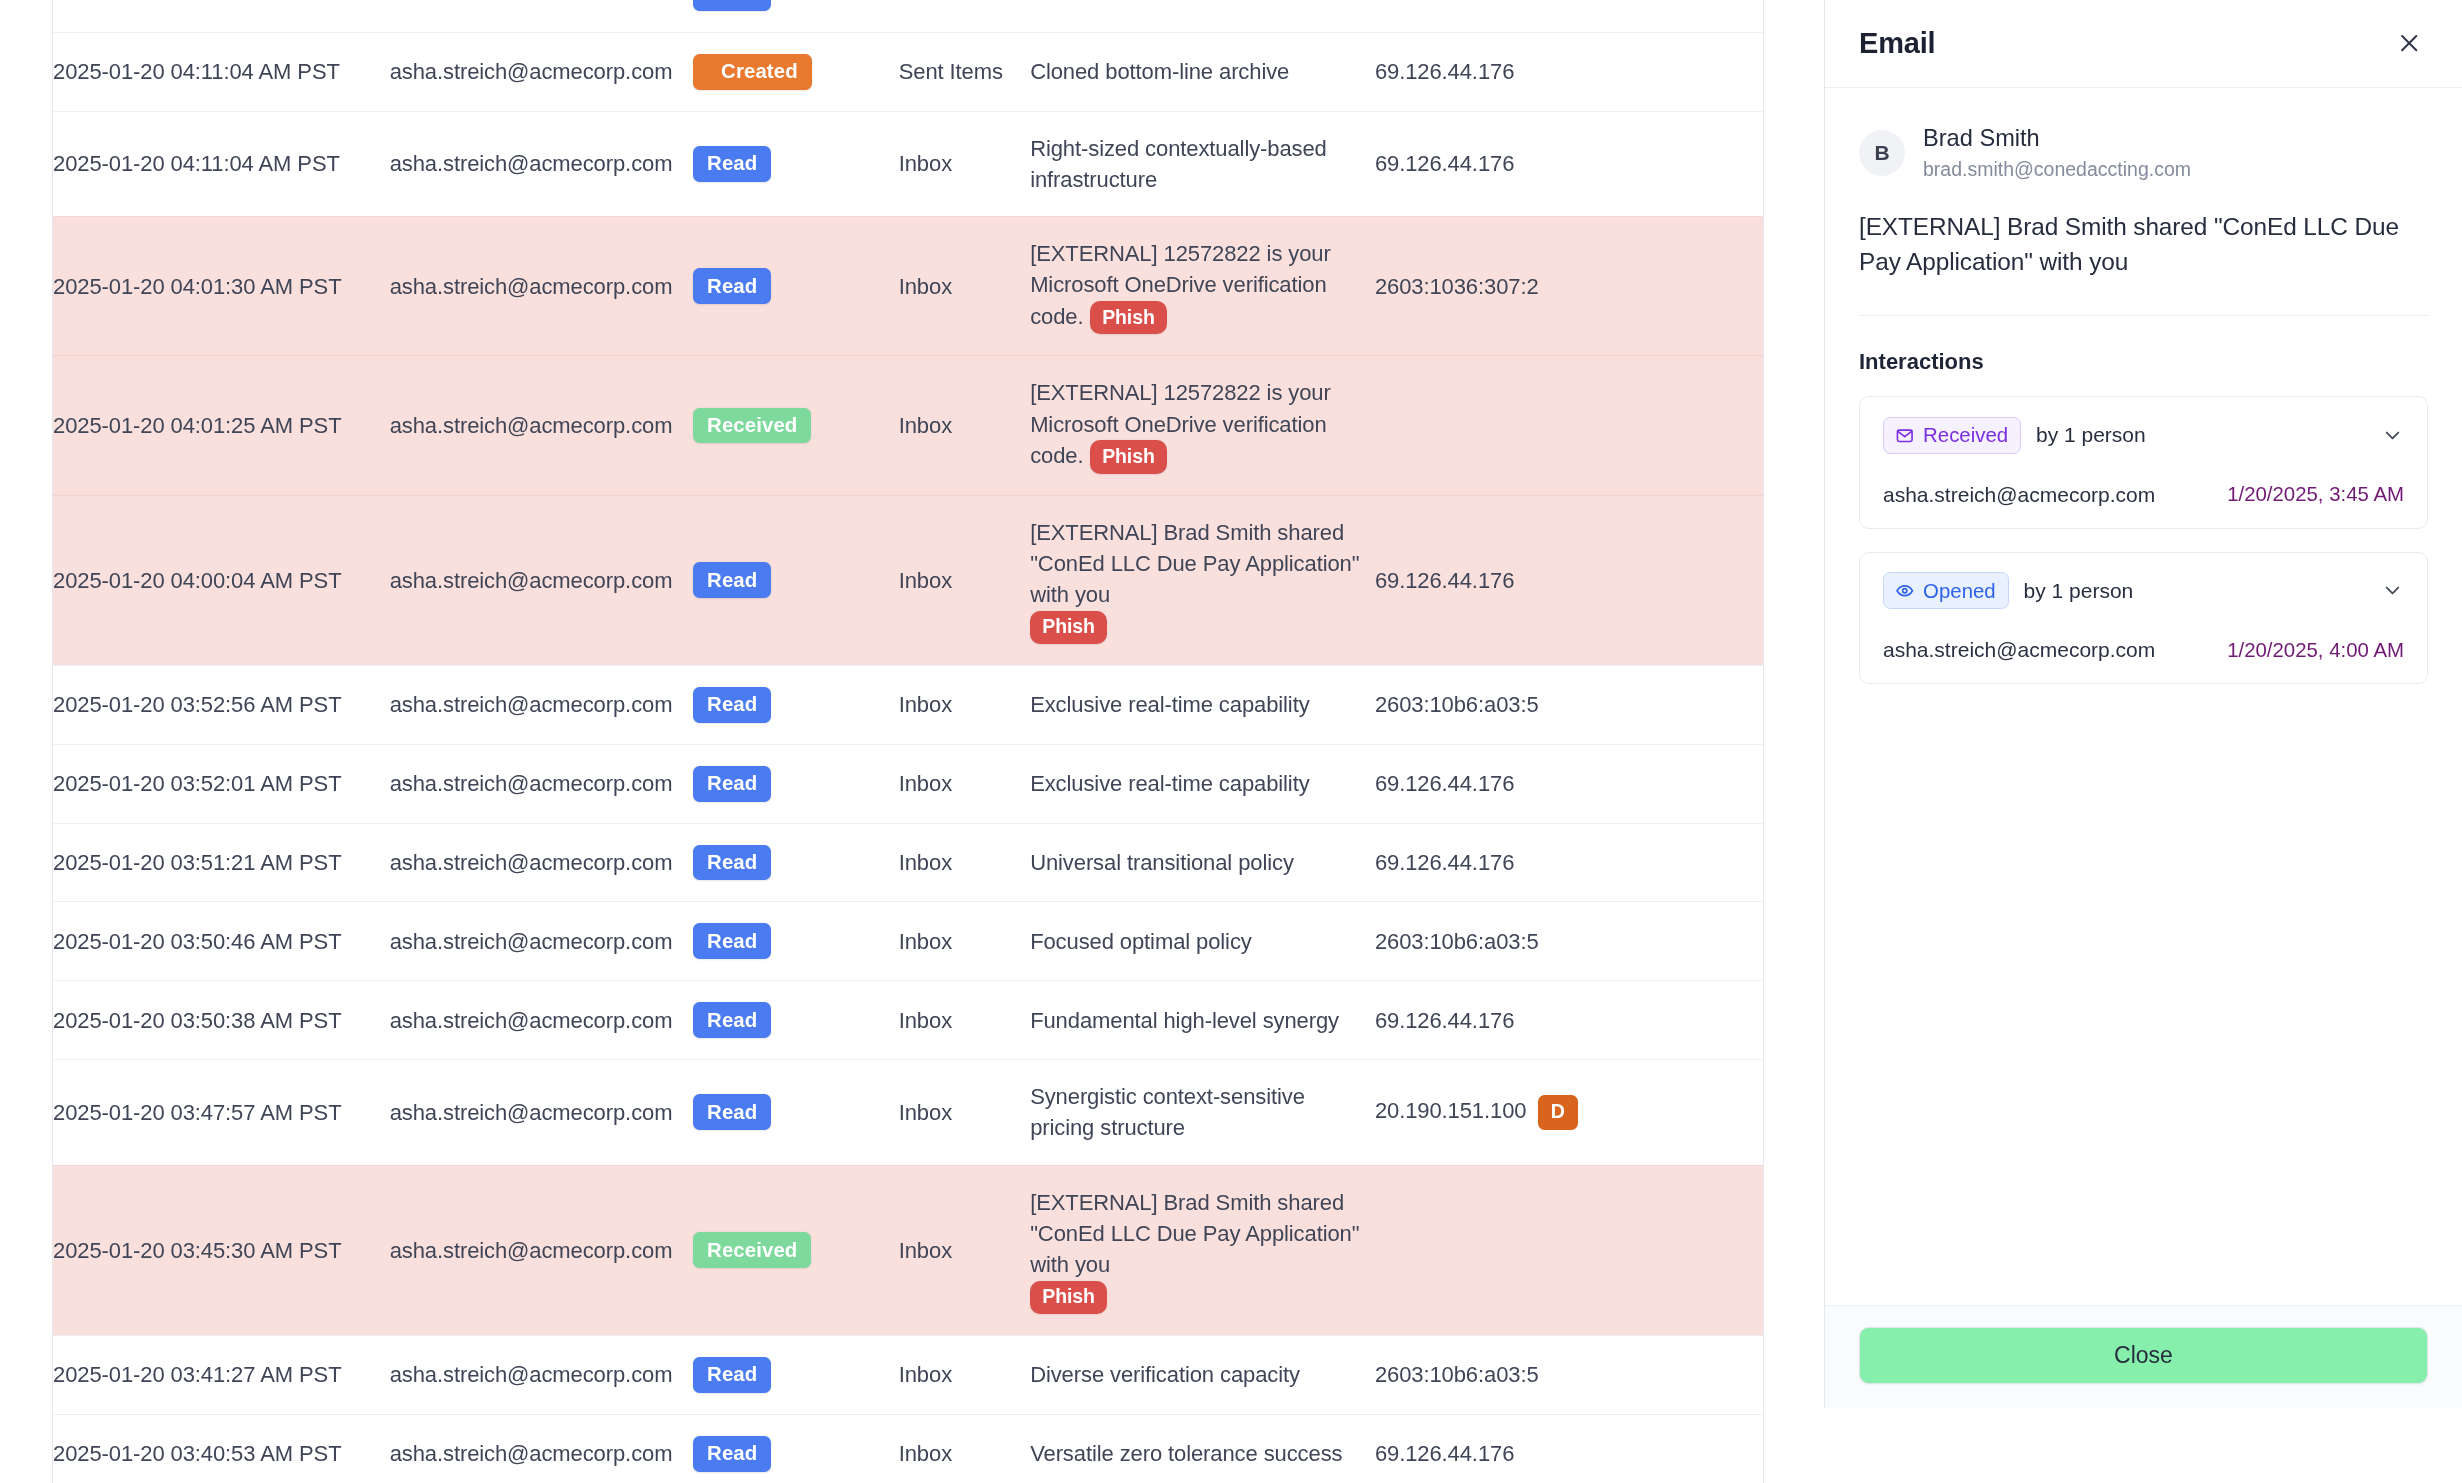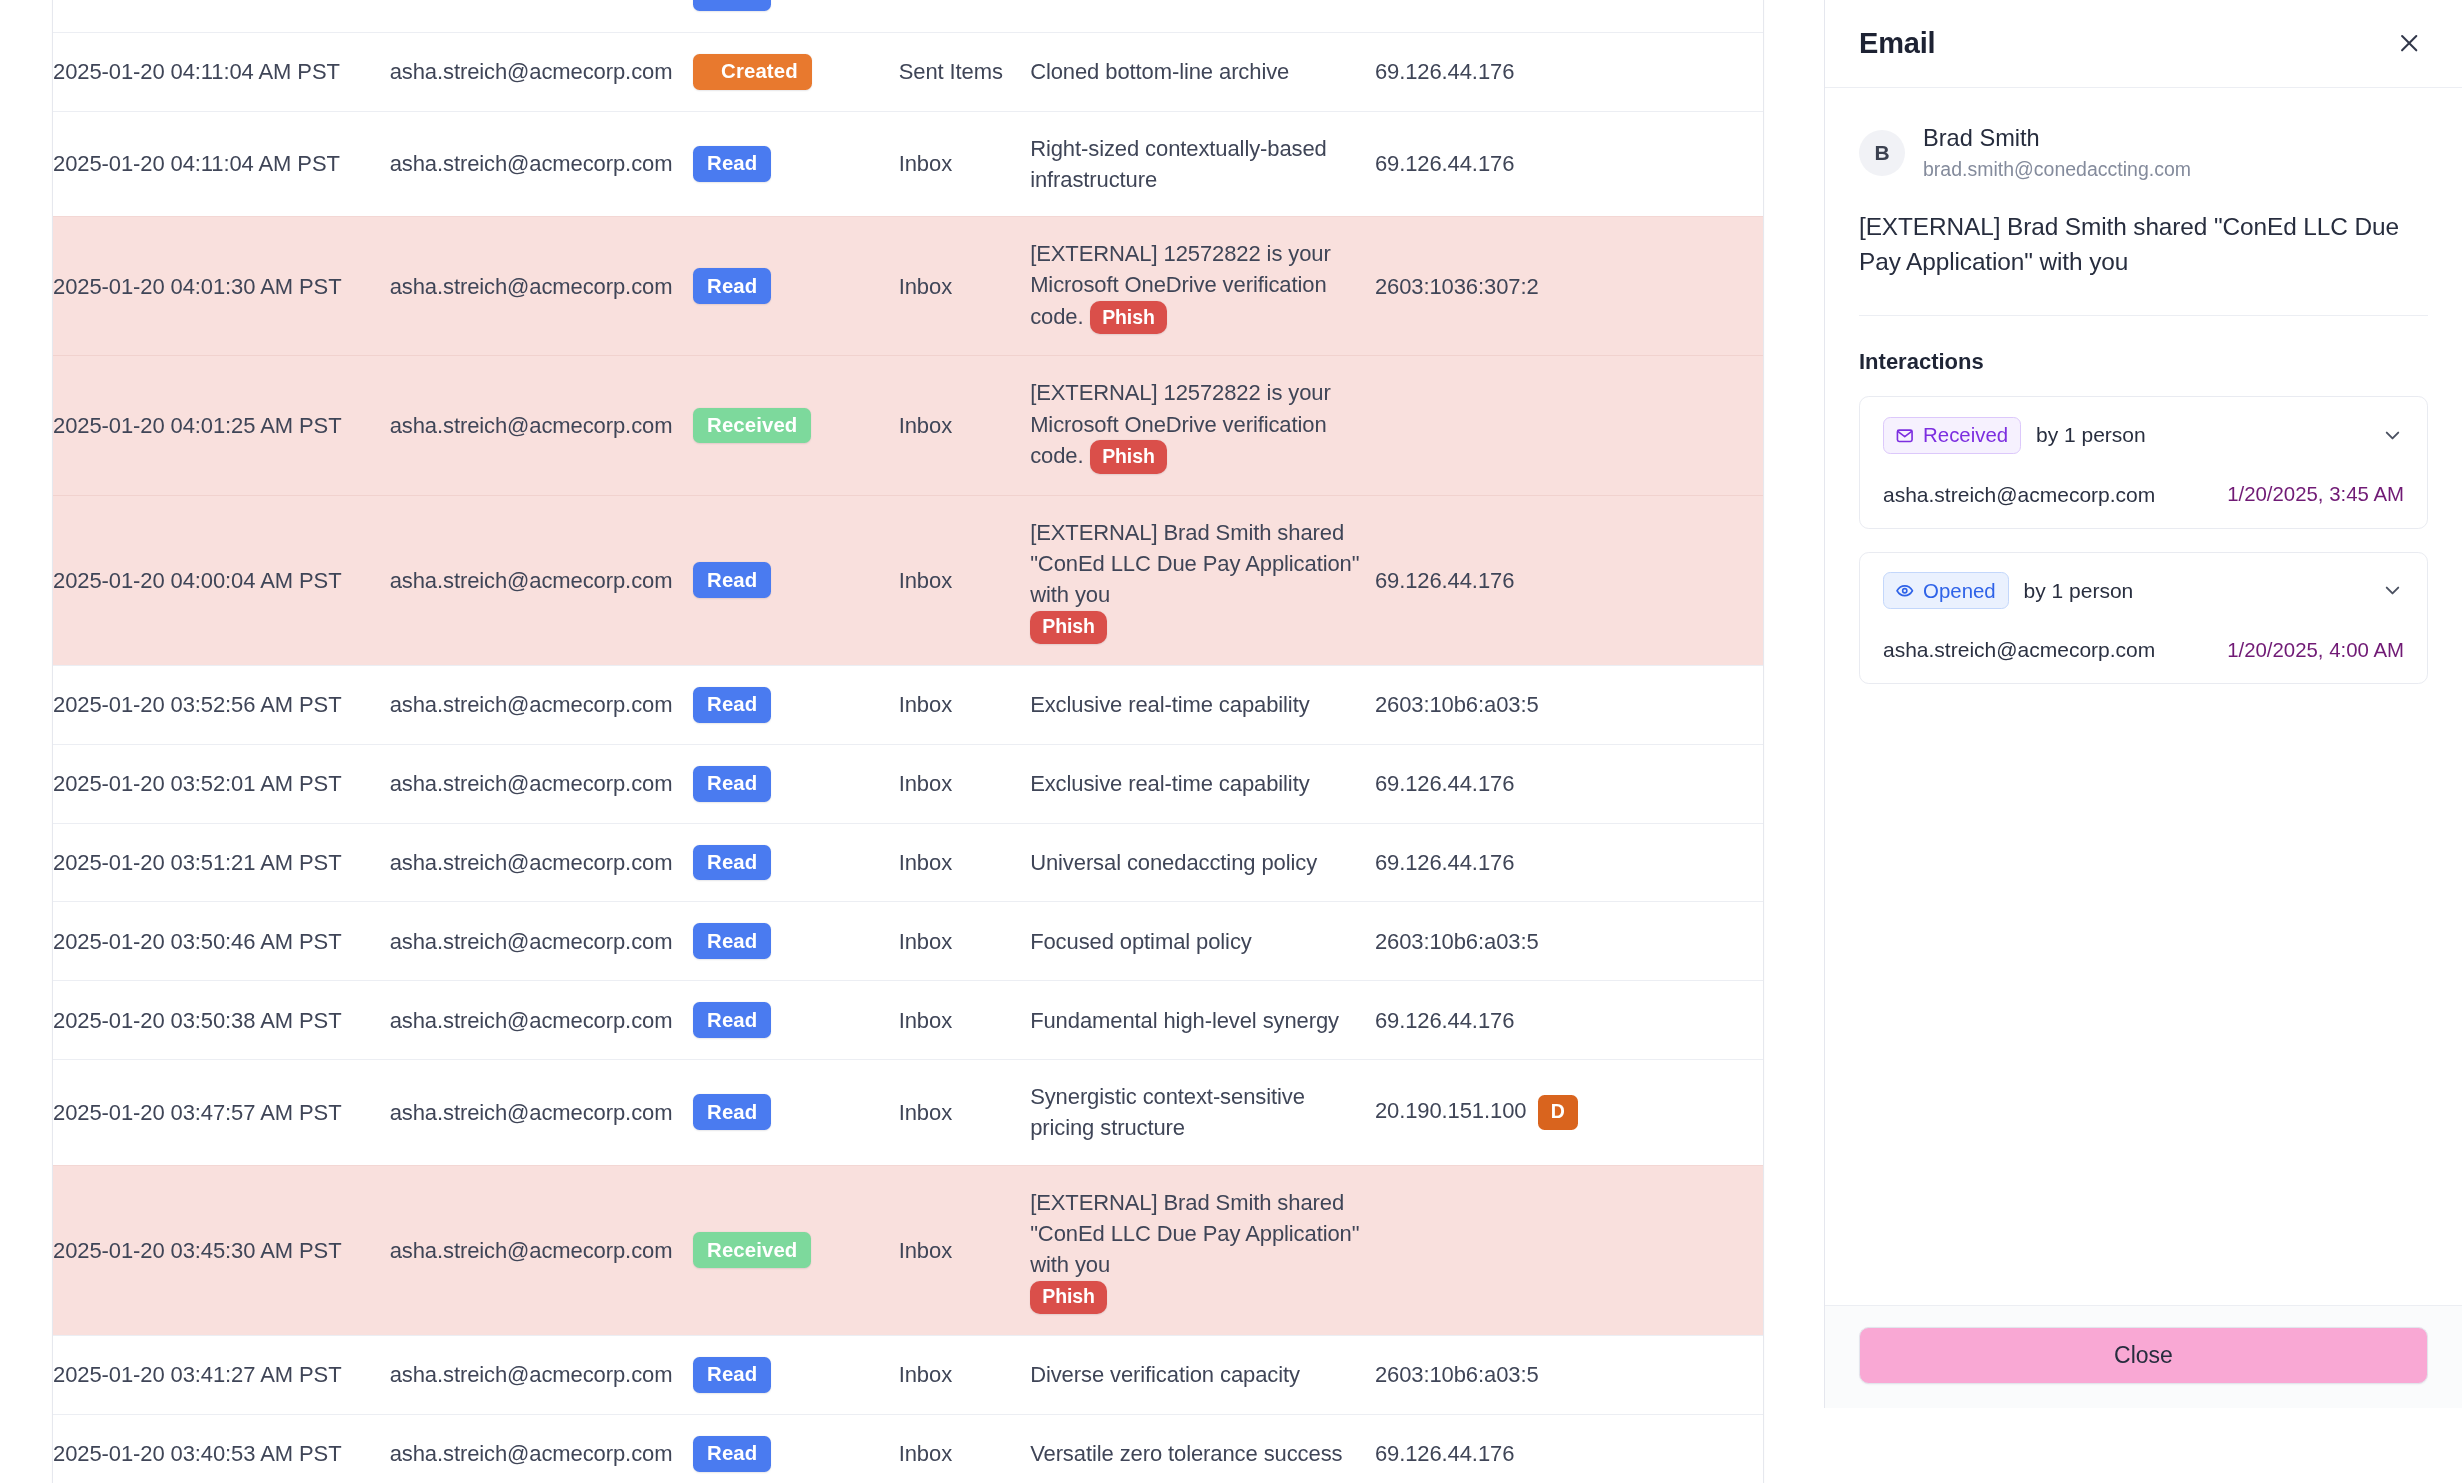--- a/index.html
+++ b/index.html
@@ -257,21 +257,21 @@
     border-top: 1.6px solid #eceef3;
     background: #fafbfc;
     padding: 21px 34px 24.4px 34px;
     box-sizing: border-box;
   }
   #close-button {
     width: 100%;
     height: 57px;
     border: 1.6px solid #e2e5ec;
     border-radius: 9.8px;
-    background: #f9a8d4;
+    background: #86efac;
     font-family: "Liberation Sans", sans-serif;
     font-size: 23px;
     color: #272d3e;
     cursor: pointer;
     box-shadow: 0 0.8px 1.6px rgba(16,24,40,0.04);
   }
 </style>
 </head>
 <body>
 
@@ -381,21 +381,21 @@
               <td class="ip"><span>69.126.44.176</span></td>
             </tr>
             <tr>
               <td class="time">2025-01-20 03:51:21 AM PST</td>
               <td class="gap"></td>
               <td class="user">asha.streich@acmecorp.com</td>
               <td class="gap"></td>
               <td class="status"><span class="pill read">Read</span></td>
               <td class="folder">Inbox</td>
               <td class="gap"></td>
-              <td class="subj"><span>Universal conedaccting policy</span></td>
+              <td class="subj"><span>Universal transitional policy</span></td>
               <td class="ip"><span>69.126.44.176</span></td>
             </tr>
             <tr>
               <td class="time">2025-01-20 03:50:46 AM PST</td>
               <td class="gap"></td>
               <td class="user">asha.streich@acmecorp.com</td>
               <td class="gap"></td>
               <td class="status"><span class="pill read">Read</span></td>
               <td class="folder">Inbox</td>
               <td class="gap"></td>

